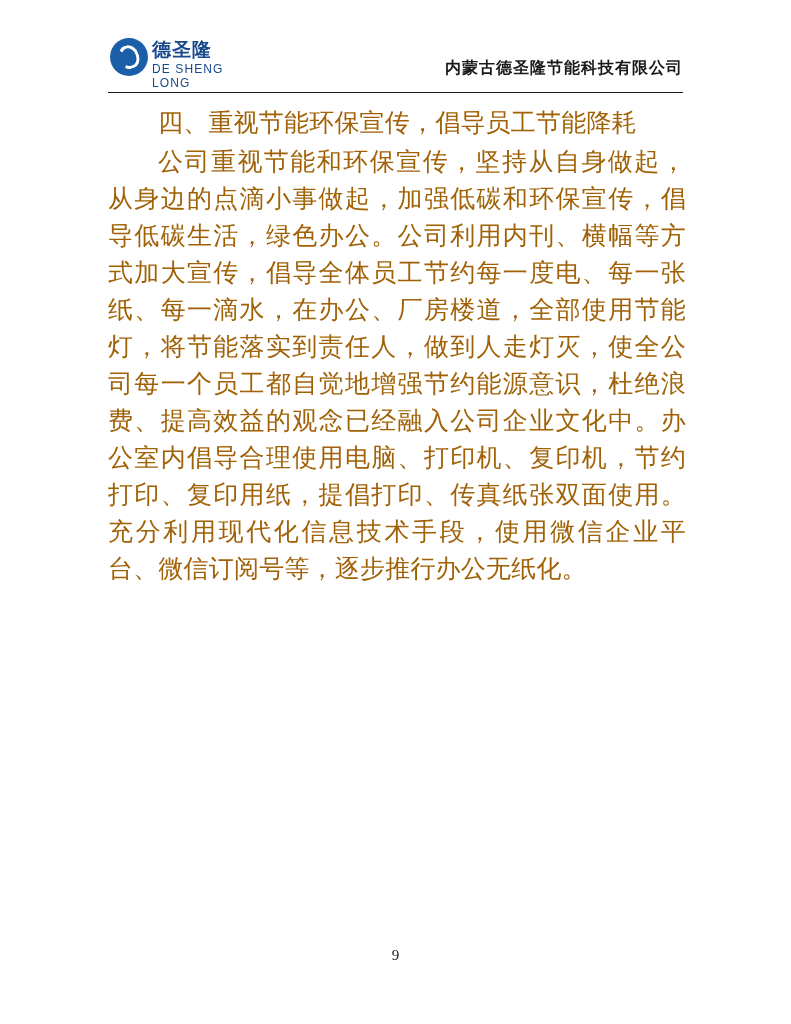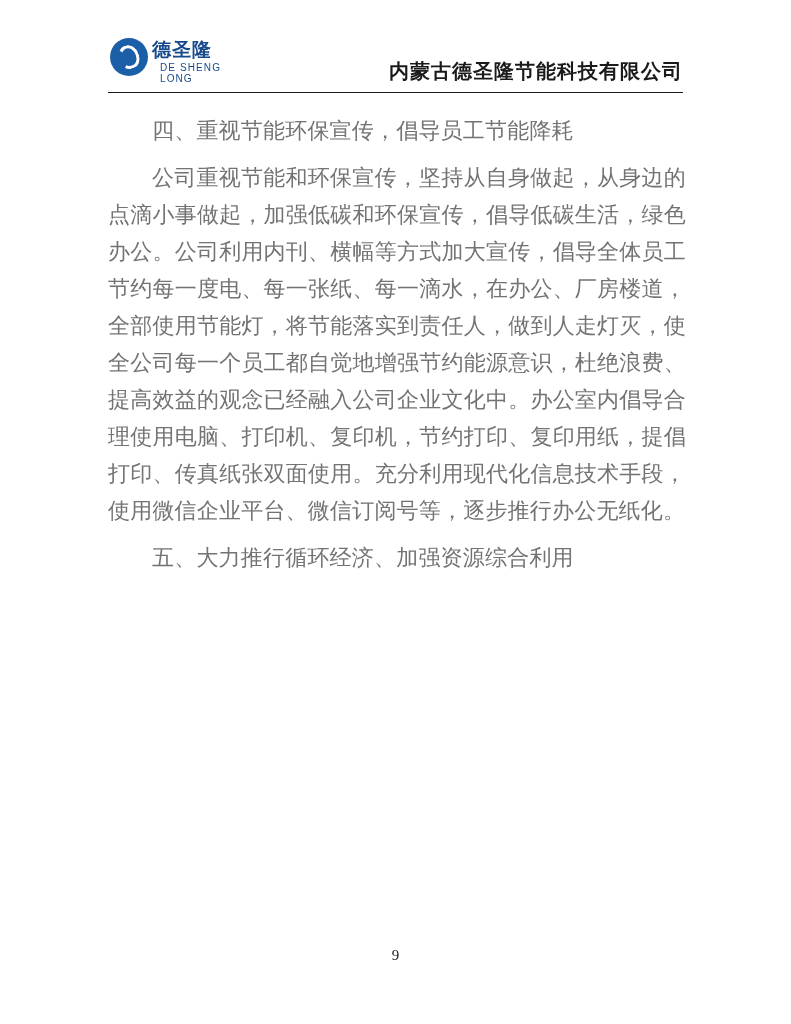--- a/index.html
+++ b/index.html
@@ -61,31 +61,30 @@
     font-size: 19px;
     font-weight: bold;
     color: #174a8c;
     letter-spacing: 1px;
     font-family: "Liberation Sans", sans-serif;
   }
   .logo-en {
     position: absolute;
     left: 44px;
     top: 26px;
-    font-size: 10px;
+    font-size: 12px;
     color: #174a8c;
     letter-spacing: 1.1px;
     font-family: "Liberation Sans", sans-serif;
-    margin-left: 8px;
   }
   .company {
     position: absolute;
     right: 0;
     top: 22px;
-    font-size: 20px;
+    font-size: 16px;
     font-weight: bold;
     color: #1a1a1a;
     letter-spacing: 1px;
     font-family: "Liberation Serif", serif;
   }
   .header-rule {
     position: absolute;
     left: 108px;
     top: 92px;
     width: 575px;
@@ -93,24 +92,24 @@
     border-top: 1.4px solid #1a1a1a;
   }
   
   .content {
     position: absolute;
     left: 108px;
     top: 102px;
     width: 578px;
   }
   p {
-    margin: 10px 0 2px 0;
-    font-size: 22px;
+    margin: 2px 0 2px 0;
+    font-size: 25px;
     line-height: 37px;
-    color: #737373;
+    color: #a16207;
     text-align: justify;
     text-justify: inter-ideograph;
     letter-spacing: 0.2px;
   }
   p.indent {
     text-indent: 2em;
   }
   
   .page-number {
     position: absolute;
@@ -137,18 +136,17 @@
       <div class="logo-en">DE SHENG LONG</div>
     </div>
     <div class="company">内蒙古德圣隆节能科技有限公司</div>
   </div>
 
   <div class="header-rule"></div>
 
   <div class="content">
     <p class="indent">四、重视节能环保宣传，倡导员工节能降耗</p>
     <p class="indent">公司重视节能和环保宣传，坚持从自身做起，从身边的点滴小事做起，加强低碳和环保宣传，倡导低碳生活，绿色办公。公司利用内刊、横幅等方式加大宣传，倡导全体员工节约每一度电、每一张纸、每一滴水，在办公、厂房楼道，全部使用节能灯，将节能落实到责任人，做到人走灯灭，使全公司每一个员工都自觉地增强节约能源意识，杜绝浪费、提高效益的观念已经融入公司企业文化中。办公室内倡导合理使用电脑、打印机、复印机，节约打印、复印用纸，提倡打印、传真纸张双面使用。充分利用现代化信息技术手段，使用微信企业平台、微信订阅号等，逐步推行办公无纸化。</p>
-    <p class="indent">五、大力推行循环经济、加强资源综合利用</p>
   </div>
 
   <div class="page-number">9</div>
 
 </div>
 
 </body></html>

